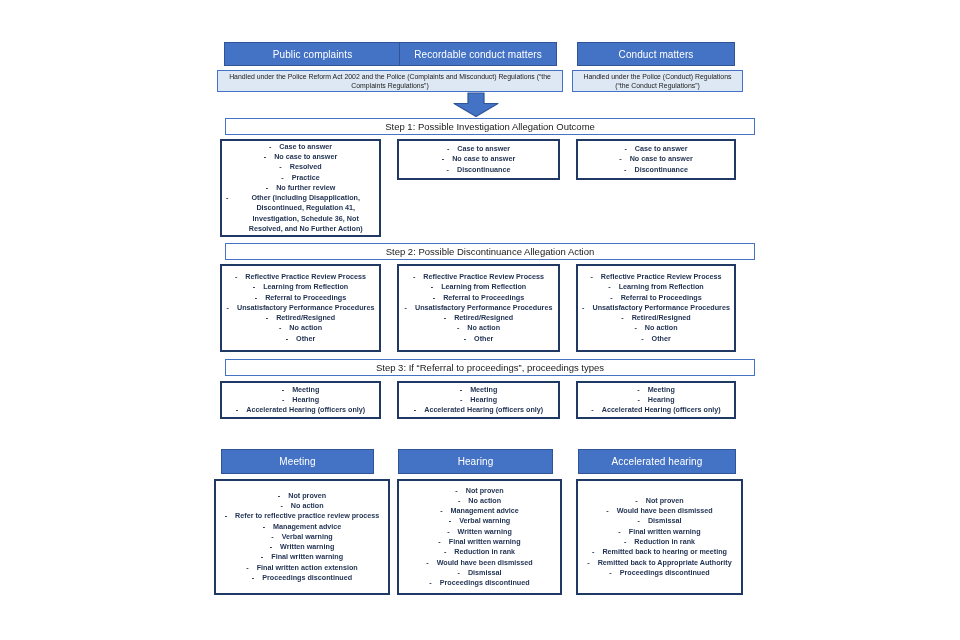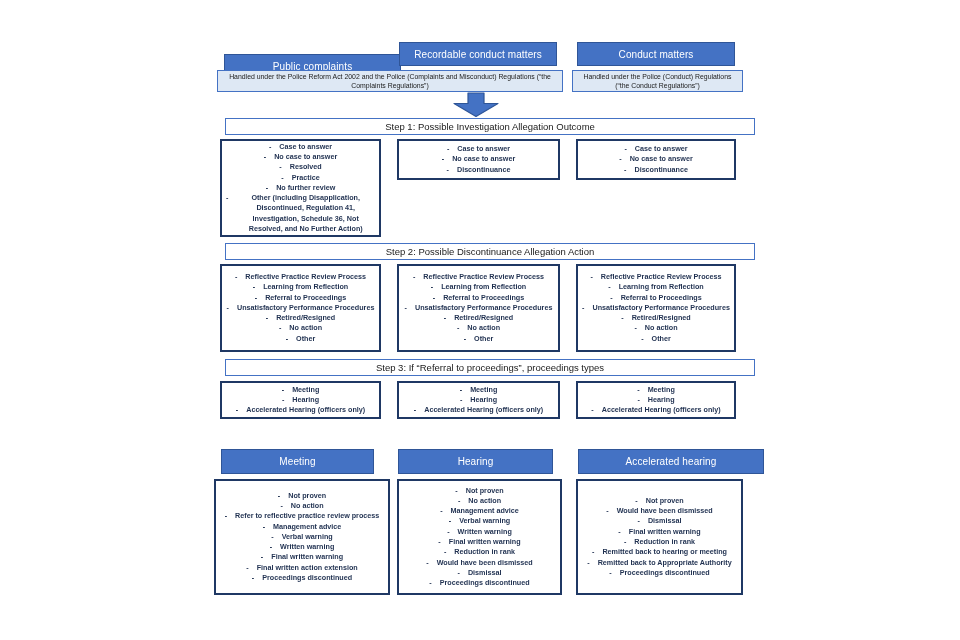--- a/index.html
+++ b/index.html
@@ -45,21 +45,21 @@
   .c0 { left:220px; width:161px; }
   .c1 { left:397px; width:163px; }
   .c2 { left:576px; width:160px; }
   .arrow { position:absolute; left:452px; top:92px; }
 </style>
 </head>
 <body>
 
 <div class="canvas">
 
-  <div class="hdr" style="left:224px; top:54px; width:177px; height:24px">Public complaints</div>
+  <div class="hdr" style="left:224px; top:42px; width:177px; height:24px">Public complaints</div>
   <div class="hdr" style="left:577px; top:42px; width:158px; height:24px">Conduct matters</div>
   <div class="hdr" style="left:399px; top:42px; width:158px; height:24px">Recordable conduct matters</div>
 
   <div class="reg" style="left:217px; top:70px; width:346px; height:22px">Handled under the Police Reform Act 2002 and the Police (Complaints and Misconduct) Regulations (“the Complaints Regulations”)</div>
   <div class="reg" style="left:572px; top:70px; width:171px; height:22px">Handled under the Police (Conduct) Regulations (“the Conduct Regulations”)</div>
 
   <svg class="arrow" width="48" height="26" viewBox="0 0 48 26">
     <polygon points="16,1 32,1 32,11.5 46,11.5 24,24.5 2,11.5 16,11.5" fill="#4472C4" stroke="#2E5597" stroke-width="1.2" stroke-linejoin="round"></polygon>
   </svg>
 
@@ -251,21 +251,21 @@
       </div>
       <div class="li">
         <span class="dash">-</span>
         <span class="txt">Accelerated Hearing (officers only)</span>
       </div>
     </div>
 
 
   <div class="hdr" style="left:221px; top:449px; width:153px; height:25px">Meeting</div>
   <div class="hdr" style="left:398px; top:449px; width:155px; height:25px">Hearing</div>
-  <div class="hdr" style="left:578px; top:449px; width:186px; height:25px">Accelerated hearing</div>
+  <div class="hdr" style="left:578px; top:449px; width:158px; height:25px">Accelerated hearing</div>
 
   <div class="box" style="left:214px; top:479px; width:176px; height:116px">
       <div class="li">
         <span class="dash">-</span>
         <span class="txt">Not proven</span>
       </div>
       <div class="li">
         <span class="dash">-</span>
         <span class="txt">No action</span>
       </div>

